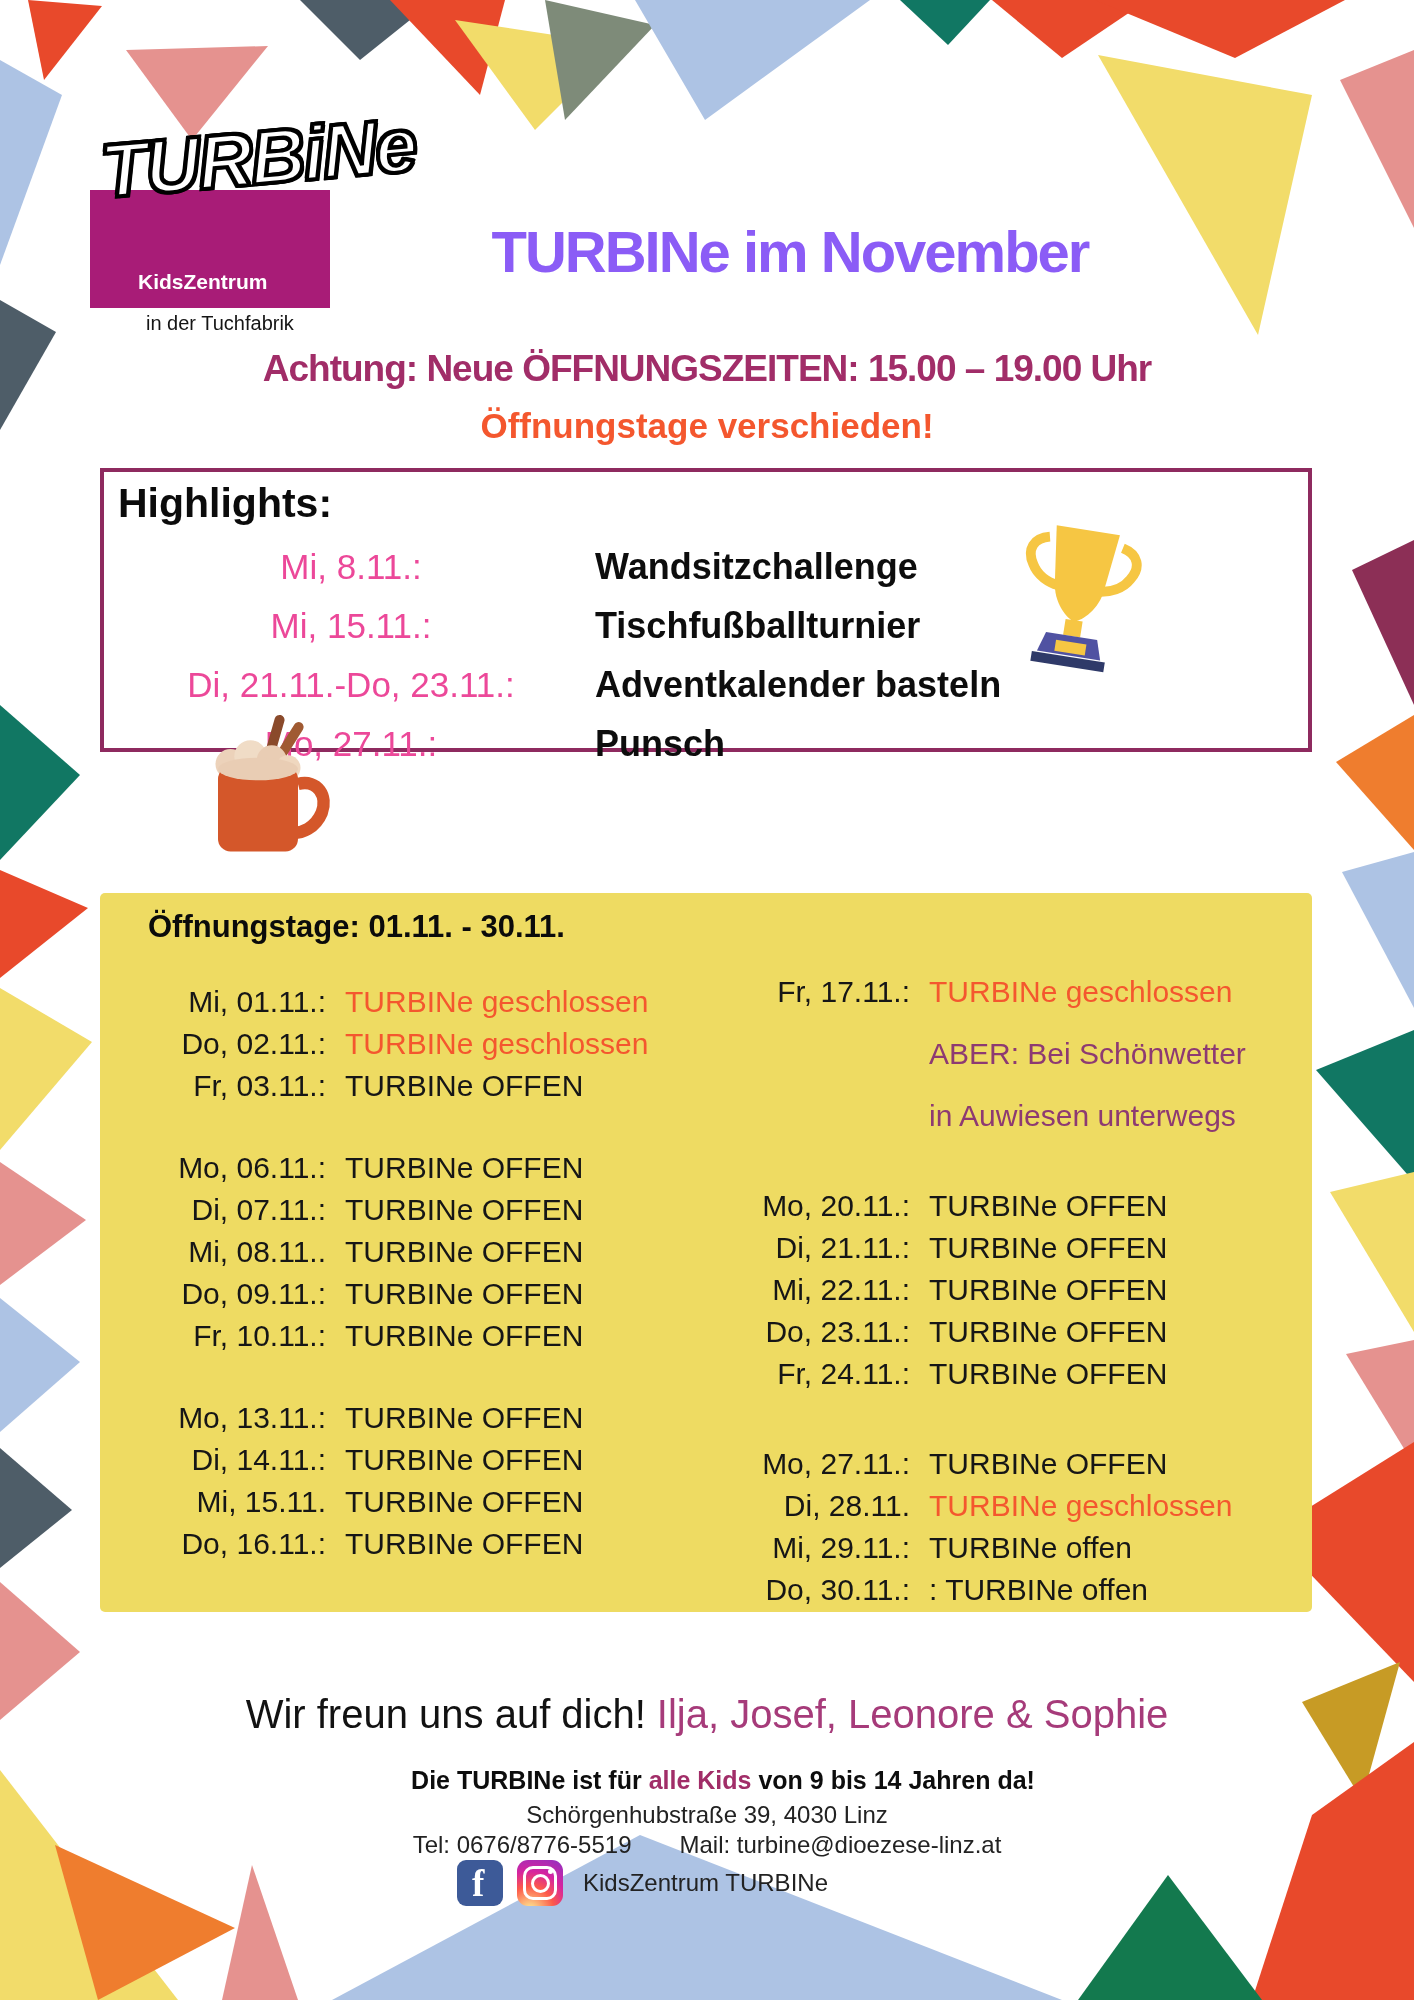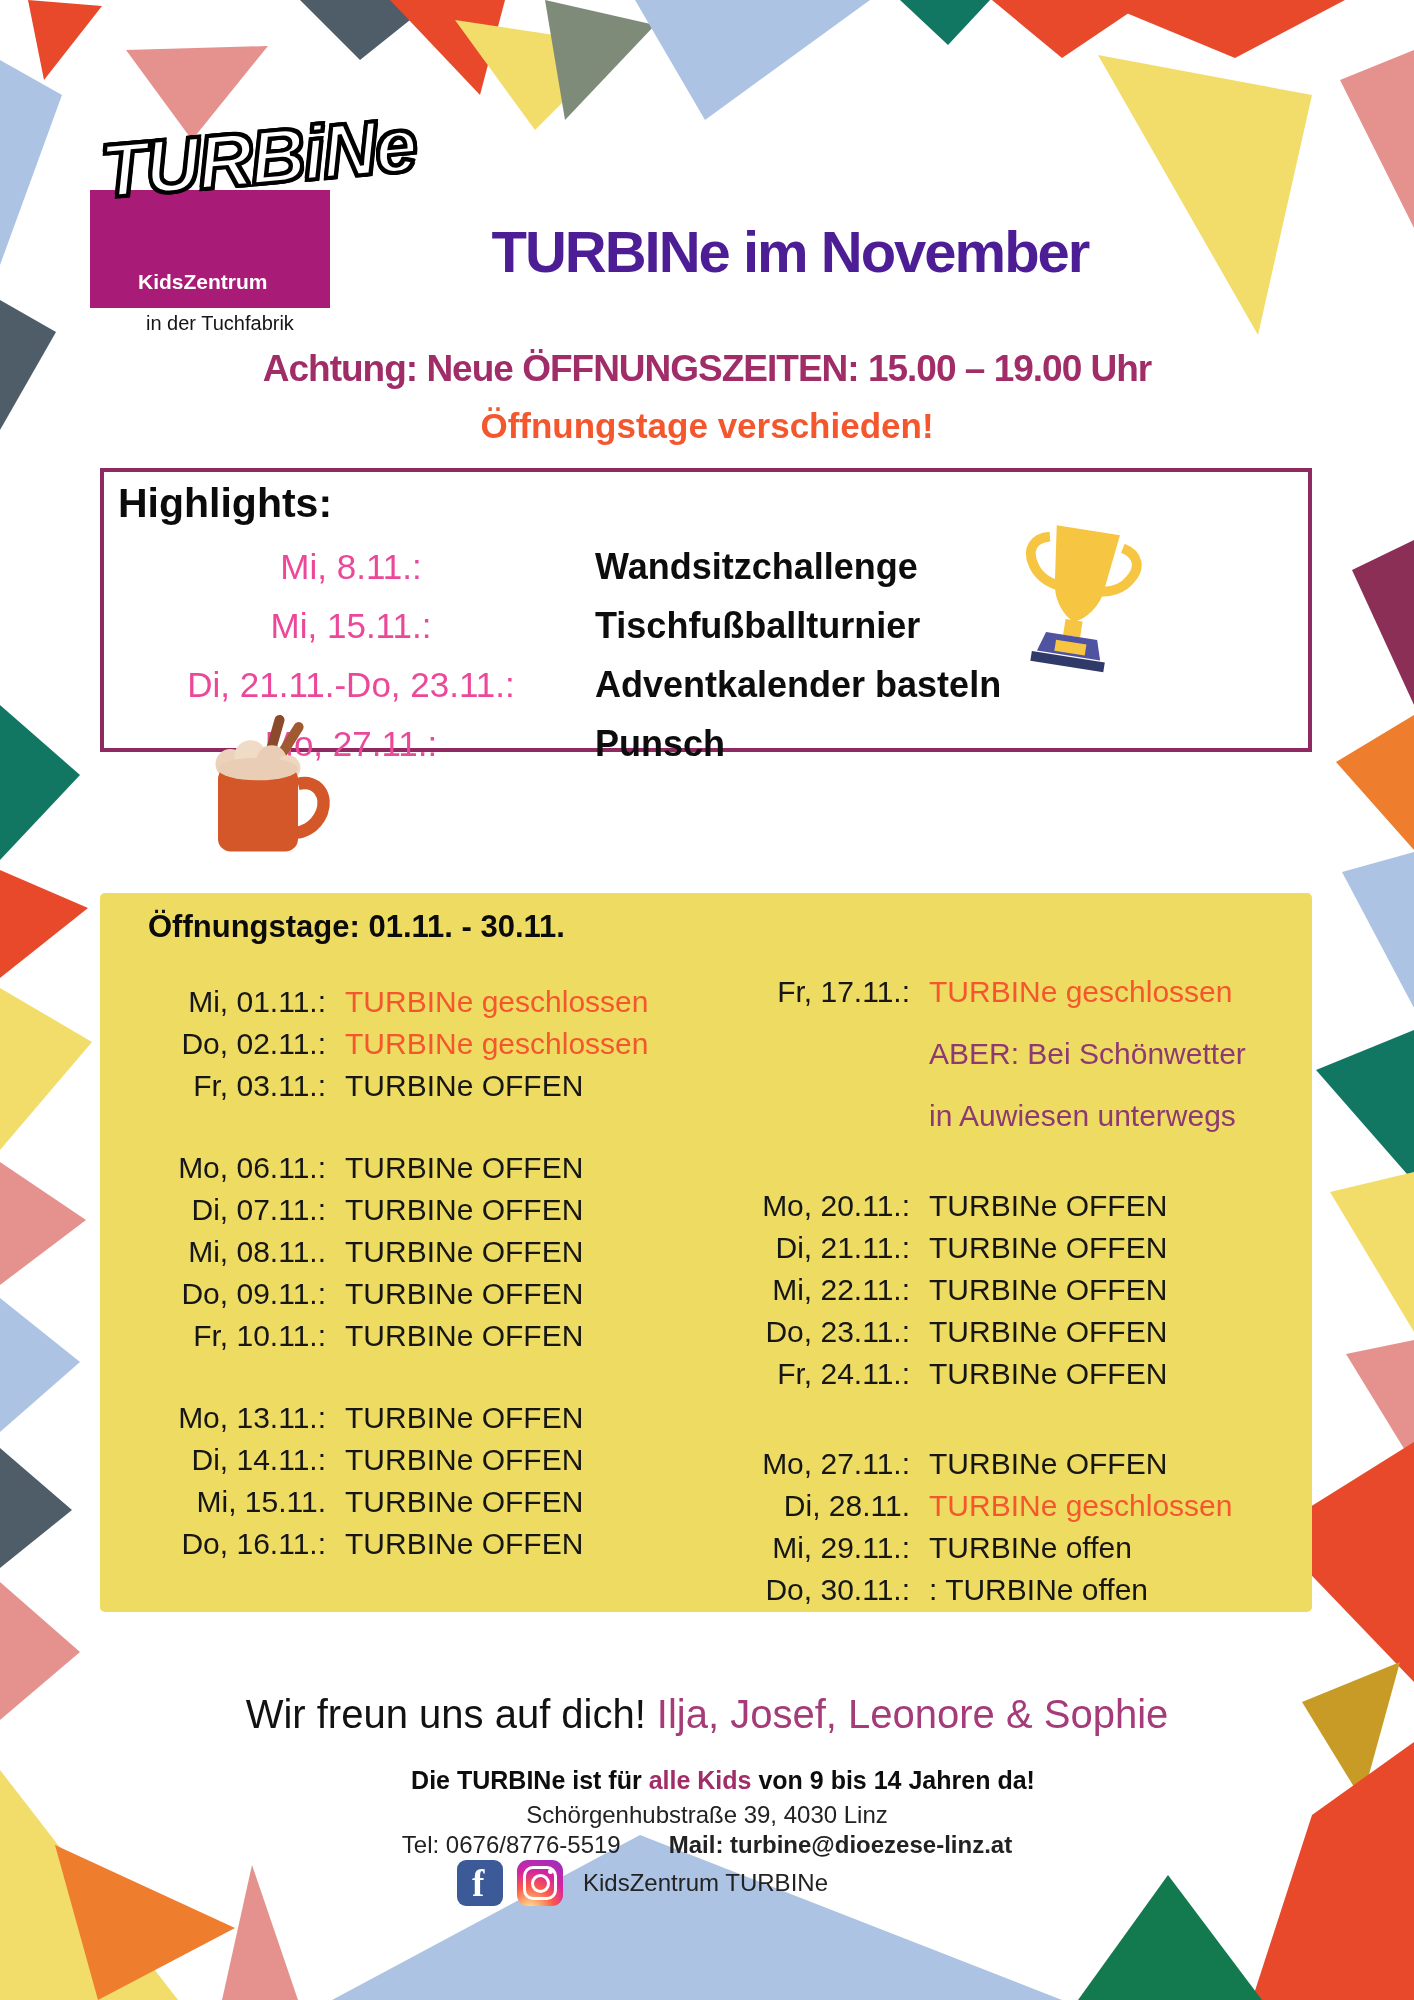--- a/index.html
+++ b/index.html
@@ -18,21 +18,21 @@
     font-size:76px;font-weight:700;font-style:italic;letter-spacing:-2px;color:#fff;
     -webkit-text-stroke:4px #000;
     text-shadow:2px 2px 0 #000,-2px 2px 0 #000,2px -2px 0 #000,-2px -2px 0 #000;
     transform:rotate(-5deg);
   }
   .logo-org{position:absolute;left:58px;top:142px;color:#fff;font-size:21px;font-weight:700;}
   .logo-sub{position:absolute;left:66px;top:184px;color:#151515;font-size:20px;}
 
   
   .title{left:350px;top:218px;width:880px;margin:0;text-align:center;
-    font-size:58px;font-weight:700;letter-spacing:-2px;color:#4c1d95;}
+    font-size:58px;font-weight:700;letter-spacing:-2px;color:#8b5cf6;}
   .notice1{left:0;top:348px;width:1414px;text-align:center;
     font-size:37px;font-weight:700;letter-spacing:-1px;color:var(--magenta-headline,#a12d68);}
   .notice2{left:0;top:406px;width:1414px;text-align:center;
     font-size:35px;font-weight:700;color:var(--orange-accent,#f4572e);}
 
   
   .highlights{left:100px;top:468px;width:1212px;height:284px;background:#fff;
     border:4px solid var(--box-border,#8e2a5f);box-sizing:border-box;}
   .hl-heading{position:absolute;left:14px;top:8px;margin:0;font-size:41px;font-weight:700;color:#0b0b0b;}
   .hl-rows{position:absolute;left:18px;top:74px;width:960px;}
@@ -60,21 +60,21 @@
   .sched-note{color:var(--plum-note,#8d3a72);margin-top:20px;}
   .sched-note:empty{display:none;}
 
   
   .closing{left:0;top:1692px;width:1414px;text-align:center;font-size:40px;color:#121212;}
   .closing-names{color:var(--names-pink,#a63b7a);margin-left:11px;}
   .f-bold{left:16px;top:1766px;width:1414px;text-align:center;font-size:25px;font-weight:700;color:#0d0d0d;}
   .f-bold .pink{color:var(--magenta-headline,#a12d68);}
   .f-address{left:0;top:1801px;width:1414px;text-align:center;font-size:24px;color:#222;}
   .f-contact{left:0;top:1831px;width:1414px;text-align:center;font-size:24px;color:#222;}
-  .f-contact .mail{margin-left:48px;font-weight:bold;}
+  .f-contact .mail{margin-left:48px;}
   .f-social{left:0;top:1860px;width:1285px;display:flex;justify-content:center;align-items:center;gap:14px;}
   .fb{width:46px;height:46px;border-radius:9px;background:var(--facebook-blue,#3d5a98);position:relative;overflow:hidden;}
   .fb::after{content:"f";position:absolute;left:15px;top:2px;color:#fff;font-size:37px;font-weight:700;font-family:"Liberation Serif","DejaVu Serif",serif;}
   .ig{width:46px;height:46px;border-radius:11px;position:relative;
     background:radial-gradient(circle at 28% 110%, #fdf497 0%, #fd5949 40%, #d6249f 65%, #962fbf 95%);}
   .ig::before{content:"";position:absolute;left:6px;top:6px;right:6px;bottom:6px;border:3px solid #fff;border-radius:10px;}
   .ig::after{content:"";position:absolute;left:50%;top:50%;width:13px;height:13px;margin:-9.5px 0 0 -9.5px;border:3px solid #fff;border-radius:50%;}
   .ig .dot{position:absolute;right:10px;top:9px;width:5px;height:5px;border-radius:50%;background:#fff;}
   .social-label{font-size:24px;color:#222;margin-left:6px;}
 </style>

